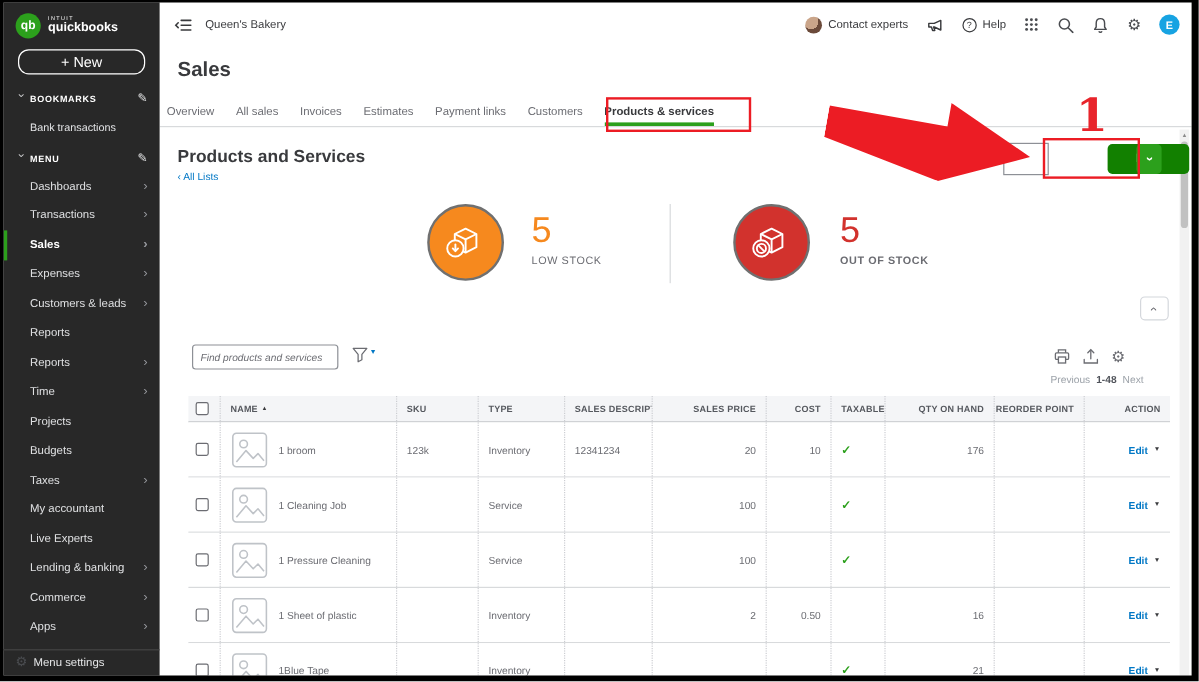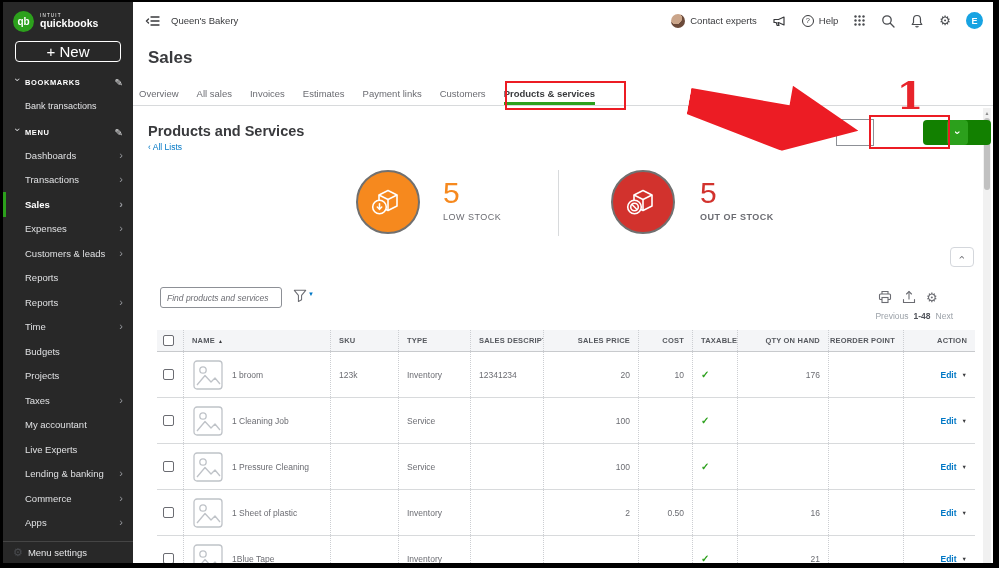--- a/index.html
+++ b/index.html
@@ -8,21 +8,21 @@
 
   
   .frame { position:absolute; inset:0; border:solid #000; border-width:2px 6px 5px 3px; z-index:70; pointer-events:none; }
 
   
   .sidebar { position:absolute; left:3px; top:2px; width:130px; height:561px; background:#282828; color:#e6e7e8; z-index:5; }
   .brand { display:flex; align-items:center; gap:6px; padding:9px 10px 2px 10px; }
   .brand-circle { width:21px; height:21px; border-radius:50%; background:#2ca01c; color:#fff; font-weight:bold; font-size:10px; display:flex; align-items:center; justify-content:center; }
   .brand-intuit { font-size:4.5px; letter-spacing:1.2px; color:#fff; }
   .brand-product { font-size:10.5px; font-weight:bold; color:#fff; line-height:1.1; }
-  .new-pill { margin:7px 12px 0 12px; height:21px; border:1.5px solid #fff; border-radius:4px; color:#fff; font-size:15px; display:flex; align-items:center; justify-content:center; cursor:pointer; }
+  .new-pill { margin:7px 12px 0 12px; height:21px; border:1.5px solid #fff; border-radius:9px; color:#fff; font-size:12px; display:flex; align-items:center; justify-content:center; cursor:pointer; }
   .side-section { display:flex; align-items:center; padding:0 10px; margin-top:14px; height:12px; }
   .side-section .sec-chev { font-size:10px; color:#cfd0d2; transform:rotate(90deg); line-height:1; width:8px; }
   .side-section .sec-label { font-size:7.5px; font-weight:bold; letter-spacing:.6px; color:#fff; margin-left:4px; }
   .side-section .sec-pencil { margin-left:auto; font-size:10px; color:#e6e7e8; }
   .side-sub { padding:0 10px 0 22px; margin-top:11px; font-size:9px; color:#e2e3e5; height:13px; display:flex; align-items:center; }
   .side-list { margin-top:5px; }
   .side-item { height:24.5px; display:flex; align-items:center; padding:0 10px 0 22px; font-size:9.5px; color:#dfe0e2; cursor:pointer; }
   .side-item .side-chev { margin-left:auto; color:#96989d; font-size:11px; line-height:1; }
   .side-item.active { border-left:3px solid #2ca01c; padding-left:19px; font-weight:bold; color:#fff; }
   .menu-settings { position:absolute; left:0; right:0; bottom:0; height:22px; border-top:1px solid #454545; display:flex; align-items:center; padding:0 10px; gap:5px; font-size:9.5px; color:#e6e7e8; cursor:pointer; }
@@ -158,24 +158,24 @@
       </div>
       <div class="side-item">
         <span>Reports</span>
         <span class="side-chev">›</span>
       </div>
       <div class="side-item">
         <span>Time</span>
         <span class="side-chev">›</span>
       </div>
       <div class="side-item">
+        <span>Projects</span>
+      </div>
+      <div class="side-item">
         <span>Budgets</span>
-      </div>
-      <div class="side-item">
-        <span>Projects</span>
       </div>
       <div class="side-item">
         <span>Taxes</span>
         <span class="side-chev">›</span>
       </div>
       <div class="side-item">
         <span>My accountant</span>
       </div>
       <div class="side-item">
         <span>Live Experts</span>

